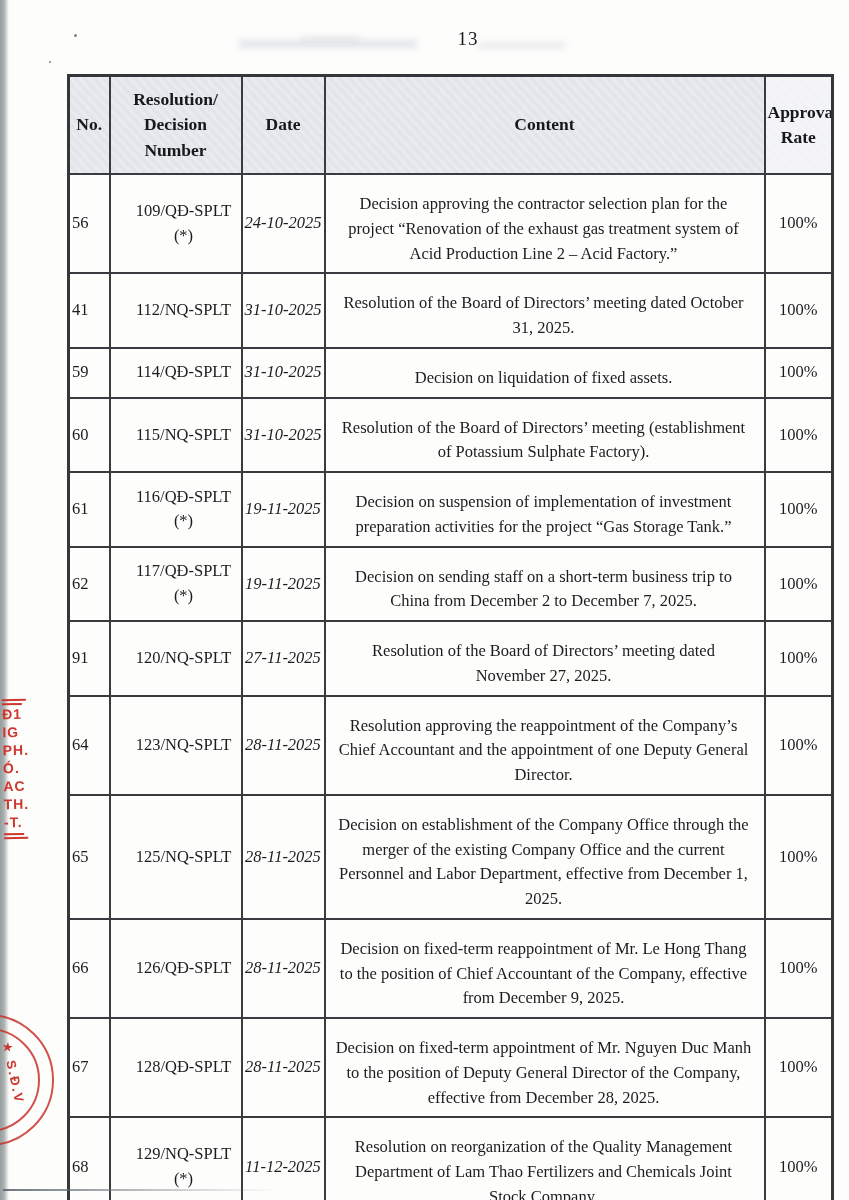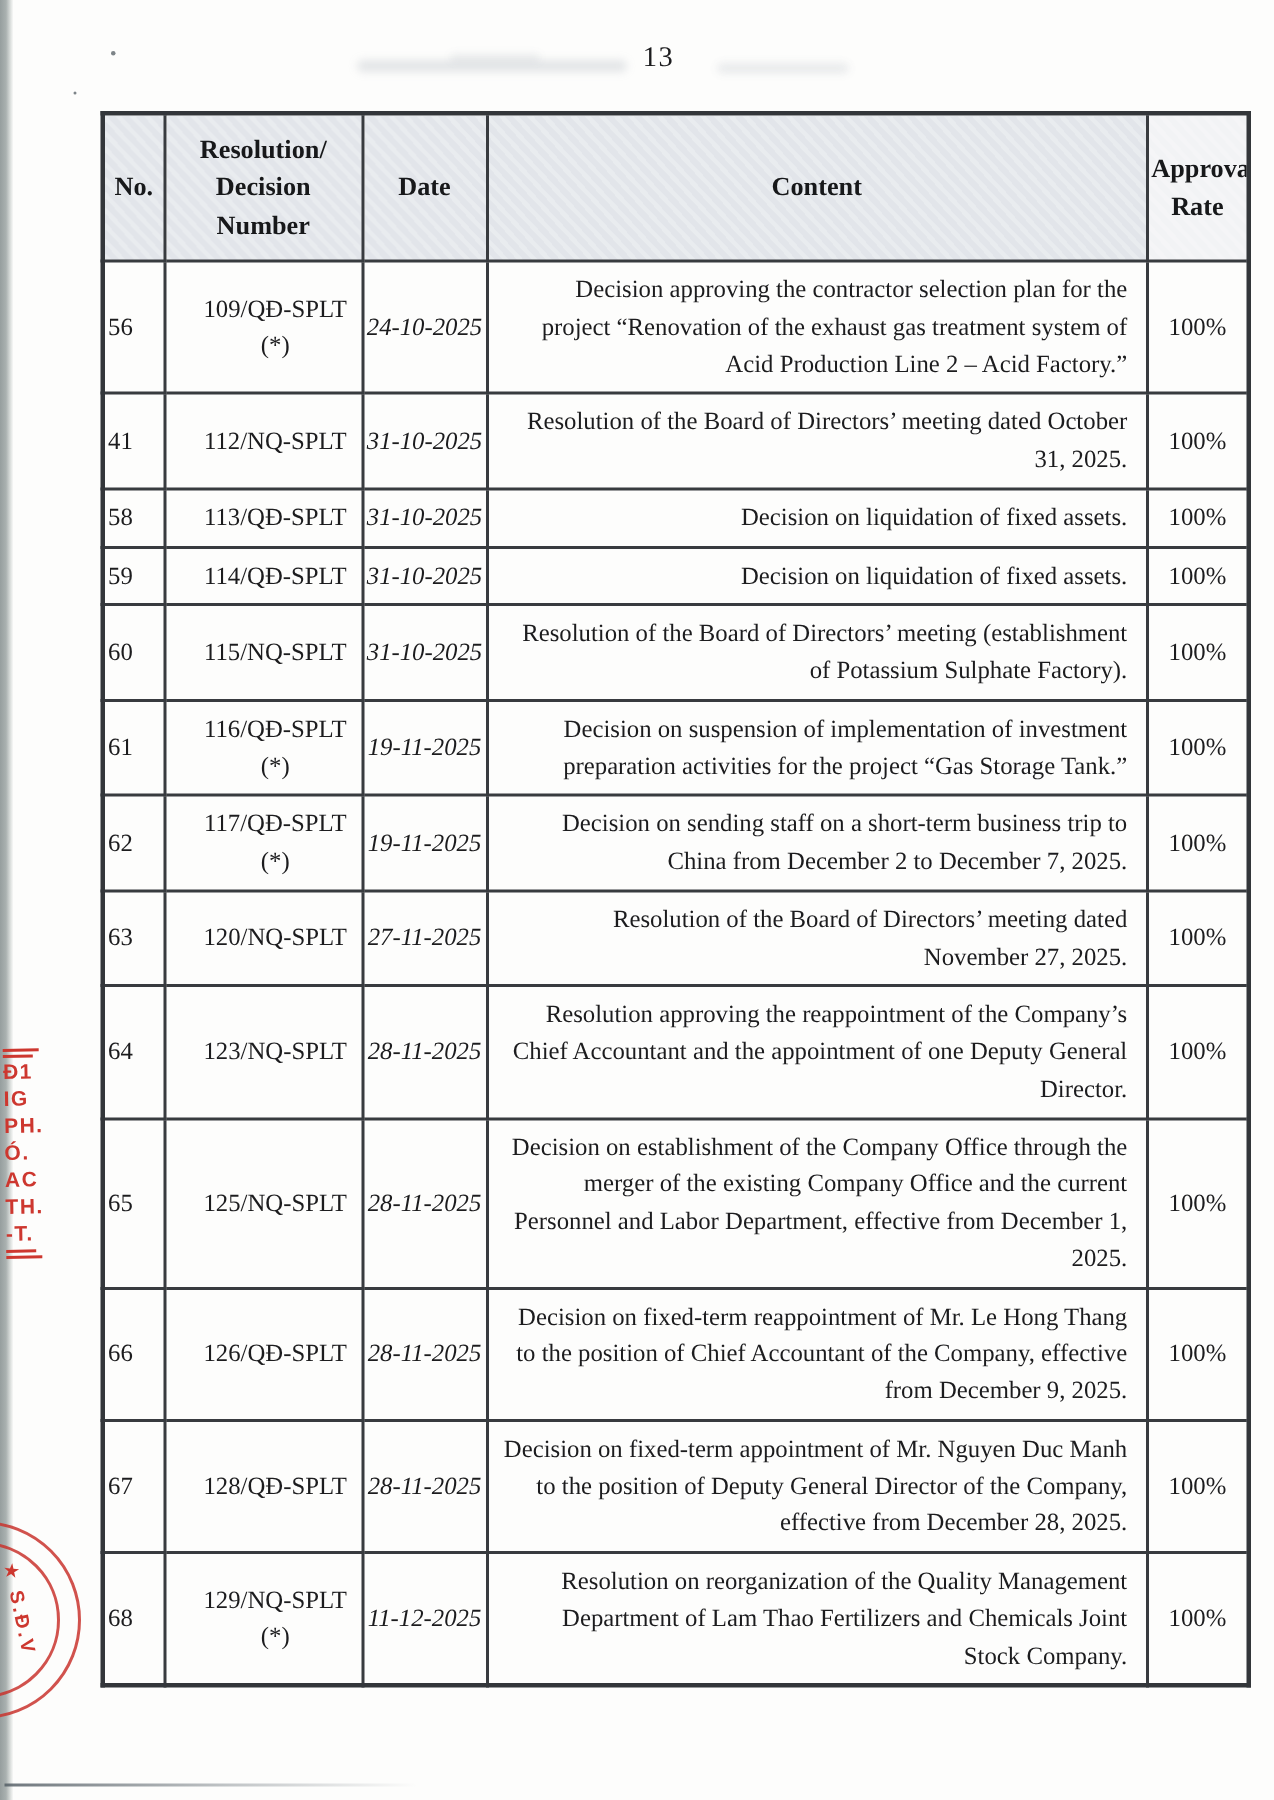--- a/index.html
+++ b/index.html
@@ -10,21 +10,21 @@
     overflow:hidden;
     font-family:"Liberation Serif","DejaVu Serif",serif;
     color:#1c1c1e;
   }
   
   .edge-strip{
     position:absolute;left:0;top:0;width:9px;height:1200px;
     background:linear-gradient(to right,#969e9e 0%,#aab1b0 45%,#d8dcda 75%,rgba(253,253,252,0) 100%);
   }
   .page-number{
-    position:absolute;left:419px;top:28px;width:40px;
+    position:absolute;left:448px;top:28px;width:40px;
     font-size:19px;text-align:center;letter-spacing:1px;
   }
   .smudge{position:absolute;filter:blur(3px);background:rgba(125,135,148,0.20);border-radius:4px;}
   .smudge.s1{left:238px;top:40px;width:180px;height:8px;}
   .smudge.s2{left:300px;top:36px;width:60px;height:5px;opacity:.7;}
   .smudge.s3{left:478px;top:42px;width:88px;height:7px;opacity:.8;}
   .speck{position:absolute;background:#7d8488;border-radius:50%;}
   .speck.k1{left:74px;top:34px;width:3px;height:3px;}
   .speck.k2{left:49px;top:61px;width:2px;height:2px;}
   
@@ -53,21 +53,21 @@
     text-align:center;padding:10px 2px;color:#17181a;
   }
   thead th.h-rate{
     background:
       repeating-linear-gradient(47deg, rgba(255,255,255,.2) 0 3px, rgba(0,0,0,0) 3px 7px),
       #f2f3f5;
   }
   td.c-no{padding:5px 2px;}
   td.c-number{text-align:center;padding:5px 2px 5px 18px;}
   td.c-date{text-align:center;padding:5px 1px;font-style:italic;}
-  td.c-content{text-align:right;padding:6px 12px 6px 10px;}
+  td.c-content{text-align:center;padding:17px 12px 6px 10px;}
   td.c-rate{text-align:center;padding:4px 2px;}
 
   
   .stamp-left{
     position:absolute;left:0;top:697px;width:34px;
     color:#cd372f;font-weight:bold;font-size:14px;line-height:15.5px;
     font-family:"Liberation Sans","DejaVu Sans",sans-serif;
     text-align:left;padding-left:3px;
     transform:rotate(-1deg);
   }
@@ -129,27 +129,20 @@
           <td class="c-rate">100%</td>
         </tr>
         <tr>
           <td class="c-no">41</td>
           <td class="c-number">112/NQ-SPLT</td>
           <td class="c-date">31-10-2025</td>
           <td class="c-content">Resolution of the Board of Directors’ meeting dated October 31, 2025.</td>
           <td class="c-rate">100%</td>
         </tr>
         <tr>
-          <td class="c-no">58</td>
-          <td class="c-number">113/QĐ-SPLT</td>
-          <td class="c-date">31-10-2025</td>
-          <td class="c-content">Decision on liquidation of fixed assets.</td>
-          <td class="c-rate">100%</td>
-        </tr>
-        <tr>
           <td class="c-no">59</td>
           <td class="c-number">114/QĐ-SPLT</td>
           <td class="c-date">31-10-2025</td>
           <td class="c-content">Decision on liquidation of fixed assets.</td>
           <td class="c-rate">100%</td>
         </tr>
         <tr>
           <td class="c-no">60</td>
           <td class="c-number">115/NQ-SPLT</td>
           <td class="c-date">31-10-2025</td>
@@ -164,21 +157,21 @@
           <td class="c-rate">100%</td>
         </tr>
         <tr>
           <td class="c-no">62</td>
           <td class="c-number">117/QĐ-SPLT (*)</td>
           <td class="c-date">19-11-2025</td>
           <td class="c-content">Decision on sending staff on a short-term business trip to China from December 2 to December 7, 2025.</td>
           <td class="c-rate">100%</td>
         </tr>
         <tr>
-          <td class="c-no">63</td>
+          <td class="c-no">91</td>
           <td class="c-number">120/NQ-SPLT</td>
           <td class="c-date">27-11-2025</td>
           <td class="c-content">Resolution of the Board of Directors’ meeting dated November 27, 2025.</td>
           <td class="c-rate">100%</td>
         </tr>
         <tr>
           <td class="c-no">64</td>
           <td class="c-number">123/NQ-SPLT</td>
           <td class="c-date">28-11-2025</td>
           <td class="c-content">Resolution approving the reappointment of the Company’s Chief Accountant and the appointment of one Deputy General Director.</td>

